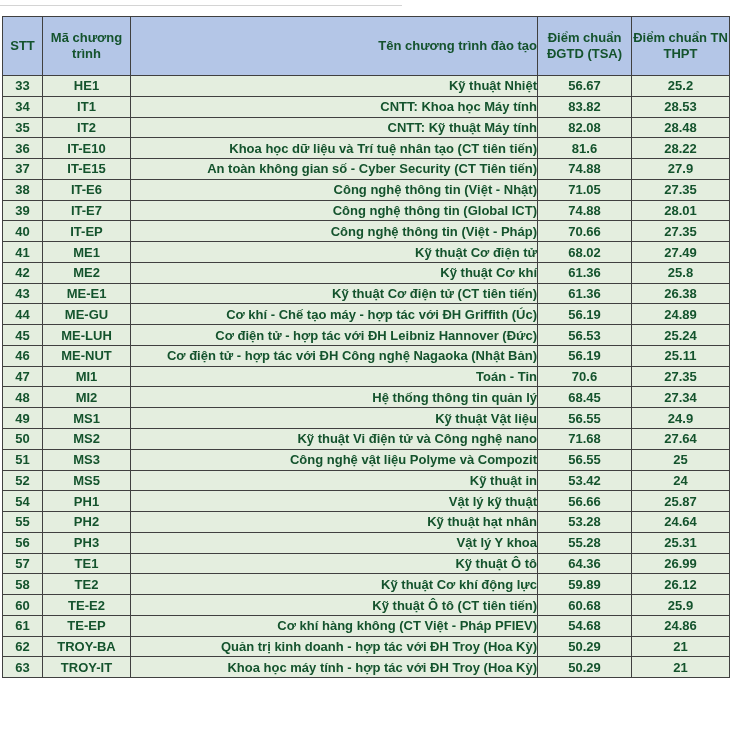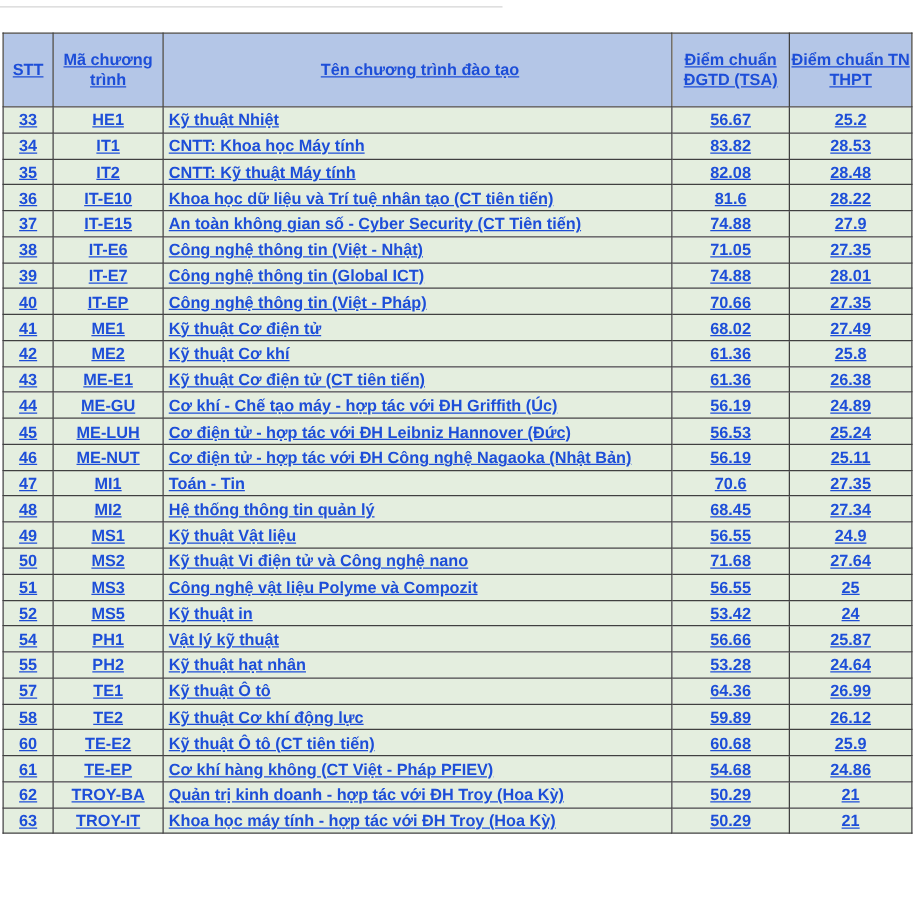--- a/index.html
+++ b/index.html
@@ -10,53 +10,52 @@
     font-family: "Liberation Sans", sans-serif;
   }
   .page { position: relative; width: 732px; height: 737px; }
   .cutoff-row {
     position: absolute; top: 2px; left: 0;
     width: 402px; height: 3px;
     border-bottom: 1px solid #c9c9c9;
     opacity: 0.8;
   }
   table.scores {
-    position: absolute; top: 26px; left: 2px;
+    position: absolute; top: 16px; left: 2px;
     width: 727px;
     border-collapse: collapse;
     table-layout: fixed;
-    color: #1d4ed8;
+    color: #14532d;
     font-weight: bold;
-    text-decoration: underline;
   }
   table.scores th, table.scores td {
     border: 1px solid #404040;
     padding: 0;
     overflow: hidden;
     white-space: nowrap;
   }
   table.scores thead th {
     background: #B4C6E7;
     height: 58px;
     font-size: 13px;
     line-height: 1.25;
     text-align: center;
     vertical-align: middle;
     white-space: normal;
   }
-  table.scores thead th.col-name { text-align: center; padding-left: 4px; }
+  table.scores thead th.col-name { text-align: right; padding-left: 4px; }
   table.scores tbody td {
     background: #E4EEDF;
     height: 19.78px;
     font-size: 13px;
     text-align: center;
     vertical-align: middle;
   }
   table.scores tbody td.cell-name {
-    text-align: left;
+    text-align: right;
     padding-left: 4px;
   }
   table.scores { border: 1.5px solid #404040; }
 </style>
 </head>
 <body>
 
 <div class="page">
   <div class="cutoff-row"></div>
 
@@ -226,20 +225,27 @@
           <td class="cell-thpt">25.87</td>
         </tr>
         <tr>
           <td class="cell-stt">55</td>
           <td class="cell-code">PH2</td>
           <td class="cell-name">Kỹ thuật hạt nhân</td>
           <td class="cell-tsa">53.28</td>
           <td class="cell-thpt">24.64</td>
         </tr>
         <tr>
+          <td class="cell-stt">56</td>
+          <td class="cell-code">PH3</td>
+          <td class="cell-name">Vật lý Y khoa</td>
+          <td class="cell-tsa">55.28</td>
+          <td class="cell-thpt">25.31</td>
+        </tr>
+        <tr>
           <td class="cell-stt">57</td>
           <td class="cell-code">TE1</td>
           <td class="cell-name">Kỹ thuật Ô tô</td>
           <td class="cell-tsa">64.36</td>
           <td class="cell-thpt">26.99</td>
         </tr>
         <tr>
           <td class="cell-stt">58</td>
           <td class="cell-code">TE2</td>
           <td class="cell-name">Kỹ thuật Cơ khí động lực</td>

